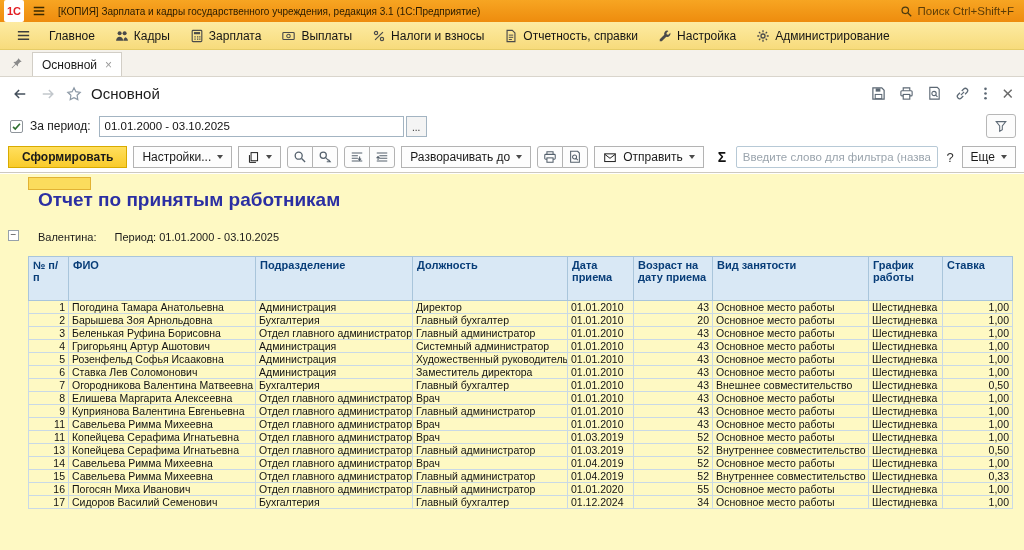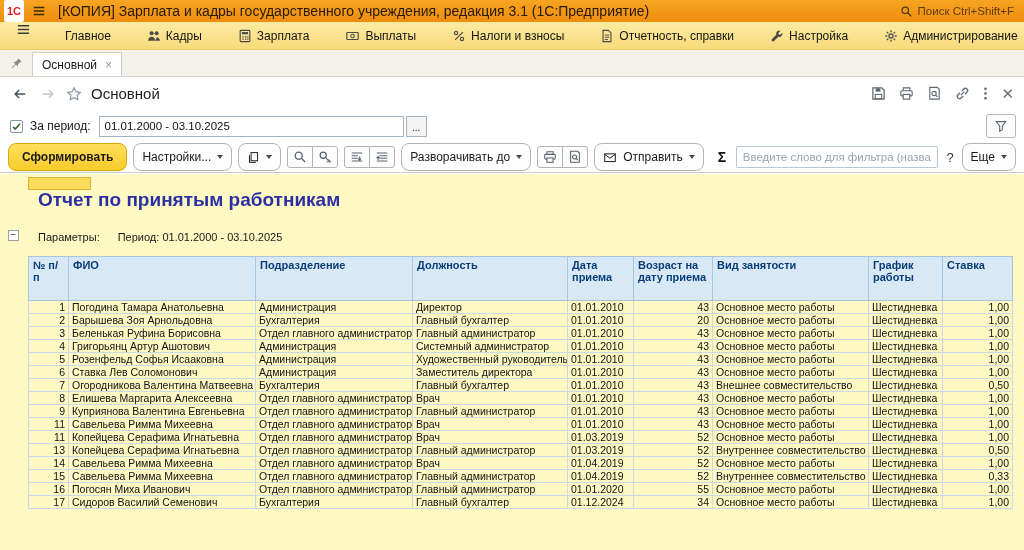--- a/index.html
+++ b/index.html
@@ -14,30 +14,30 @@
   .titlebar {
     position:absolute; top:0; left:0; right:0; height:22px;
     background:linear-gradient(#f7a522,#ee8c0e);
     display:flex; align-items:center;
   }
   .logo {
     margin-left:4px; width:20px; height:22px; background:#fff; border-radius:2px;
     color:#e31e24; font-weight:bold; font-size:11px; display:flex; align-items:center; justify-content:center;
   }
   .tb-burger { margin-left:8px; color:#3a2a00; }
-  .tb-title { margin-left:12px; font-size:14px; color:#271a00; white-space:nowrap; overflow:hidden; }
+  .tb-title { margin-left:12px; font-size:10px; color:#271a00; white-space:nowrap; overflow:hidden; }
   .tb-search { margin-left:auto; margin-right:10px; display:flex; align-items:center; gap:5px; color:#4a3a10; }
   .tb-search-text { font-size:11.5px; color:rgba(40,28,0,.75); }
 
   
   .menubar {
     position:absolute; top:22px; left:0; right:0; height:28px;
     background:linear-gradient(#fdeba2,#f7db7c);
     border-bottom:1px solid #e6cc67;
-    display:flex; padding-left:8px;gap:16px;
+    display:flex; align-items:center; padding-left:8px;
   }
   .mb-burger { color:#3c3c3c; padding:0 8px; }
   .menu-item { display:flex; align-items:center; gap:5px; padding:0 10px; height:100%; cursor:default; }
   .menu-item .mi-icon { color:#4a4a4a; }
   .menu-item .mi-label { font-size:12px; color:#151515; white-space:nowrap; }
 
   
   .tabbar {
     position:absolute; top:50px; left:0; right:0; height:27px;
     background:#f5f2ec; border-bottom:1px solid #d9d5cc;
@@ -86,21 +86,21 @@
     display:flex; align-items:center; justify-content:center; color:#5c6874;
   }
 
   
   .actionrow {
     position:absolute; top:142px; left:0; right:0; height:31px; background:#fff;
     border-bottom:1px solid #cdc9c0;
     display:flex; align-items:center; gap:6px; padding:0 8px;
   }
   .btn {
-    height:28px; border:1px solid #b3b3b3; border-radius:8px; background:#fdfdfd;
+    height:22px; border:1px solid #b3b3b3; border-radius:0; background:#fdfdfd;
     display:flex; align-items:center; padding:0 8px; gap:6px; font-size:12px; color:#1a1a1a; white-space:nowrap;
   }
   .btn-primary {
     background:linear-gradient(#ffdf5e,#f9cb2b); border-color:#d8ab00; font-weight:bold; padding:0 13px;
   }
   .ibtn {
     height:22px; width:26px; border:1px solid #b3b3b3; border-radius:3px; background:#fdfdfd;
     display:flex; align-items:center; justify-content:center; color:#55616d;
   }
   .btn-group { display:flex; }
@@ -431,21 +431,21 @@
     <span>Еще</span>
     <span class="arrow-down"></span>
   </button>
 </div>
 
 <div class="report">
   <div class="sel-cell"></div>
   <div class="report-title">Отчет по принятым работникам</div>
   <div class="group-box">−</div>
   <div class="params">
-    <span>Параметры:</span>
+    <span>Валентина:</span>
     <span>Период: 01.01.2000 - 03.10.2025</span>
   </div>
   <table class="rep">
     <thead>
         <tr>
           <th class="c0">№ п/п</th>
           <th class="c1">ФИО</th>
           <th class="c2">Подразделение</th>
           <th class="c3">Должность</th>
           <th class="c4">Дата приема</th>

